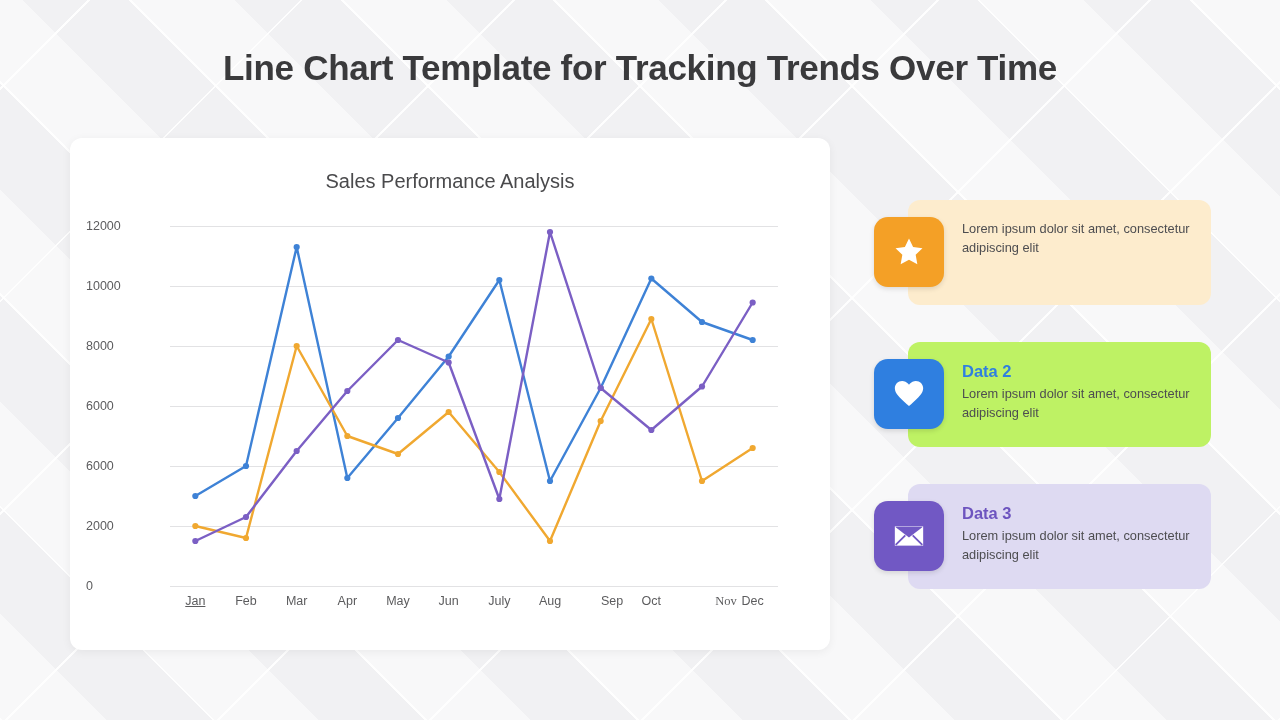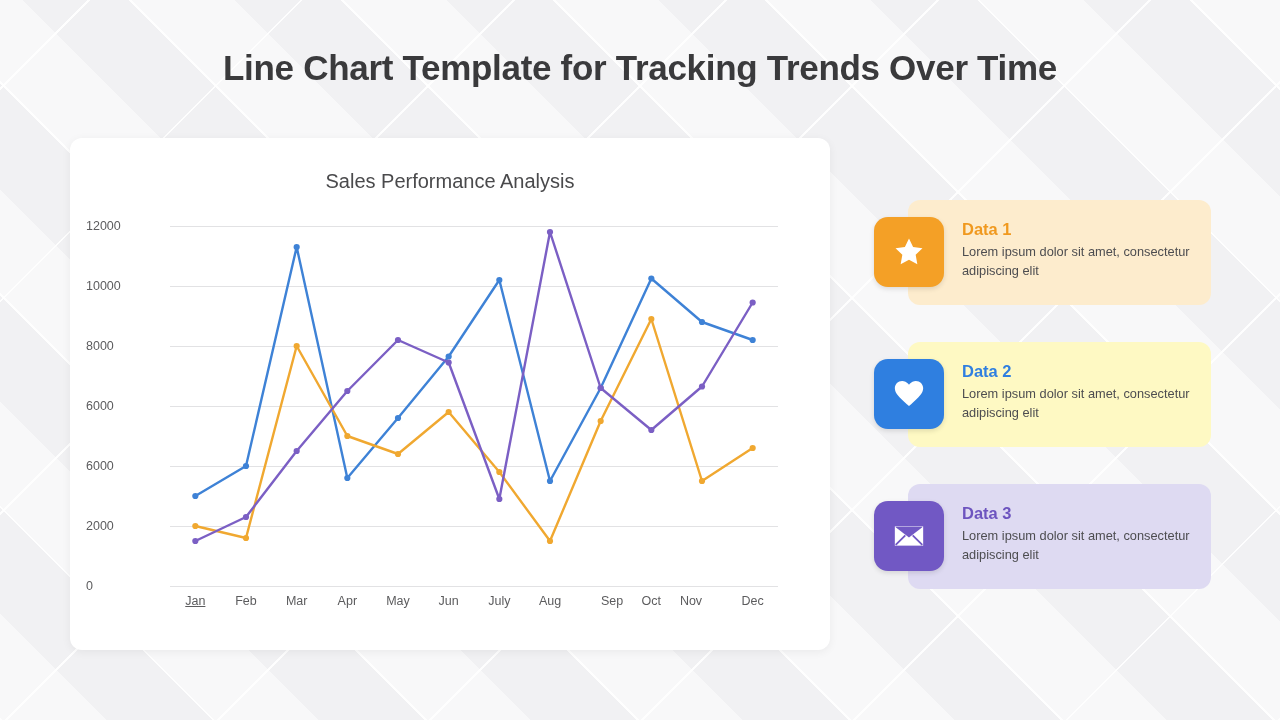--- a/index.html
+++ b/index.html
@@ -105,21 +105,21 @@
   
   .legend-card {
     position: absolute;
     left: 908px;
     width: 303px;
     height: 105px;
     border-radius: 12px;
     z-index: 2;
   }
   #legend-card-0 { top: 200px; background: #fdeccd; }
-  #legend-card-1 { top: 342px; background: #fef9c3; }
+  #legend-card-1 { top: 342px; background: #bef264; }
   #legend-card-2 { top: 484px; background: #dedaf2; }
 
   .legend-icon {
     position: absolute;
     left: -34px;
     top: 17px;
     width: 70px;
     height: 70px;
     border-radius: 14px;
     display: flex;
@@ -180,21 +180,21 @@
         <div class="xtick" style="left: 25.3333px; text-decoration: underline;">Jan</div>
         <div class="xtick" style="left: 76px;">Feb</div>
         <div class="xtick" style="left: 126.667px;">Mar</div>
         <div class="xtick" style="left: 177.333px;">Apr</div>
         <div class="xtick" style="left: 228px;">May</div>
         <div class="xtick" style="left: 278.667px;">Jun</div>
         <div class="xtick" style="left: 329.333px;">July</div>
         <div class="xtick" style="left: 380px;">Aug</div>
         <div class="xtick" style="left: 442px;">Sep</div>
         <div class="xtick" style="left: 481.333px;">Oct</div>
-        <div class="xtick" style="left: 521px;">Nov</div>
+        <div class="xtick" style="left: 556px; font-family: Liberation Serif, serif;">Nov</div>
         <div class="xtick" style="left: 582.667px;">Dec</div>
       </div>
     <svg id="chart-svg" width="608" height="360">
         <polyline points="25.33,270.00 76.00,240.00 126.67,21.00 177.33,252.00 228.00,192.00 278.67,130.50 329.33,54.00 380.00,255.00 430.67,162.00 481.33,52.50 532.00,96.00 582.67,114.00" fill="none" stroke="#3e82d6" stroke-width="2.4" stroke-linejoin="round" stroke-linecap="round"></polyline>
         <circle cx="25.33" cy="270.00" r="3.1" fill="#3e82d6"></circle>
         <circle cx="76.00" cy="240.00" r="3.1" fill="#3e82d6"></circle>
         <circle cx="126.67" cy="21.00" r="3.1" fill="#3e82d6"></circle>
         <circle cx="177.33" cy="252.00" r="3.1" fill="#3e82d6"></circle>
         <circle cx="228.00" cy="192.00" r="3.1" fill="#3e82d6"></circle>
         <circle cx="278.67" cy="130.50" r="3.1" fill="#3e82d6"></circle>
@@ -234,21 +234,20 @@
   </div>
 </div>
 
 <div class="legend-card" id="legend-card-0">
   <div class="legend-icon" id="legend-icon-0">
     <svg width="34" height="34" viewBox="0 0 24 24">
         <path fill="#ffffff" d="M12 2.5l2.9 6.0 6.6 0.9 -4.8 4.6 1.2 6.6 -5.9-3.1 -5.9 3.1 1.2-6.6 -4.8-4.6 6.6-0.9z"></path>
       </svg>
   </div>
   <div class="legend-text">
-    <div class="legend-title" id="legend-title-0">Data 1</div>
     <div class="legend-desc">Lorem ipsum dolor sit amet, consectetur adipiscing elit</div>
   </div>
 </div>
 
 <div class="legend-card" id="legend-card-1">
   <div class="legend-icon" id="legend-icon-1">
     <svg width="34" height="34" viewBox="0 0 24 24">
         <path fill="#ffffff" d="M12 20.5l-1.5-1.35C5.2 14.4 2 11.5 2 7.95 2 5.05 4.25 2.8 7.15 2.8c1.65 0 3.25 0.77 4.3 1.99l0.55 0.64 0.55-0.64c1.05-1.22 2.65-1.99 4.3-1.99C19.75 2.8 22 5.05 22 7.95c0 3.55-3.2 6.45-8.5 11.2z"></path>
       </svg>
   </div>

